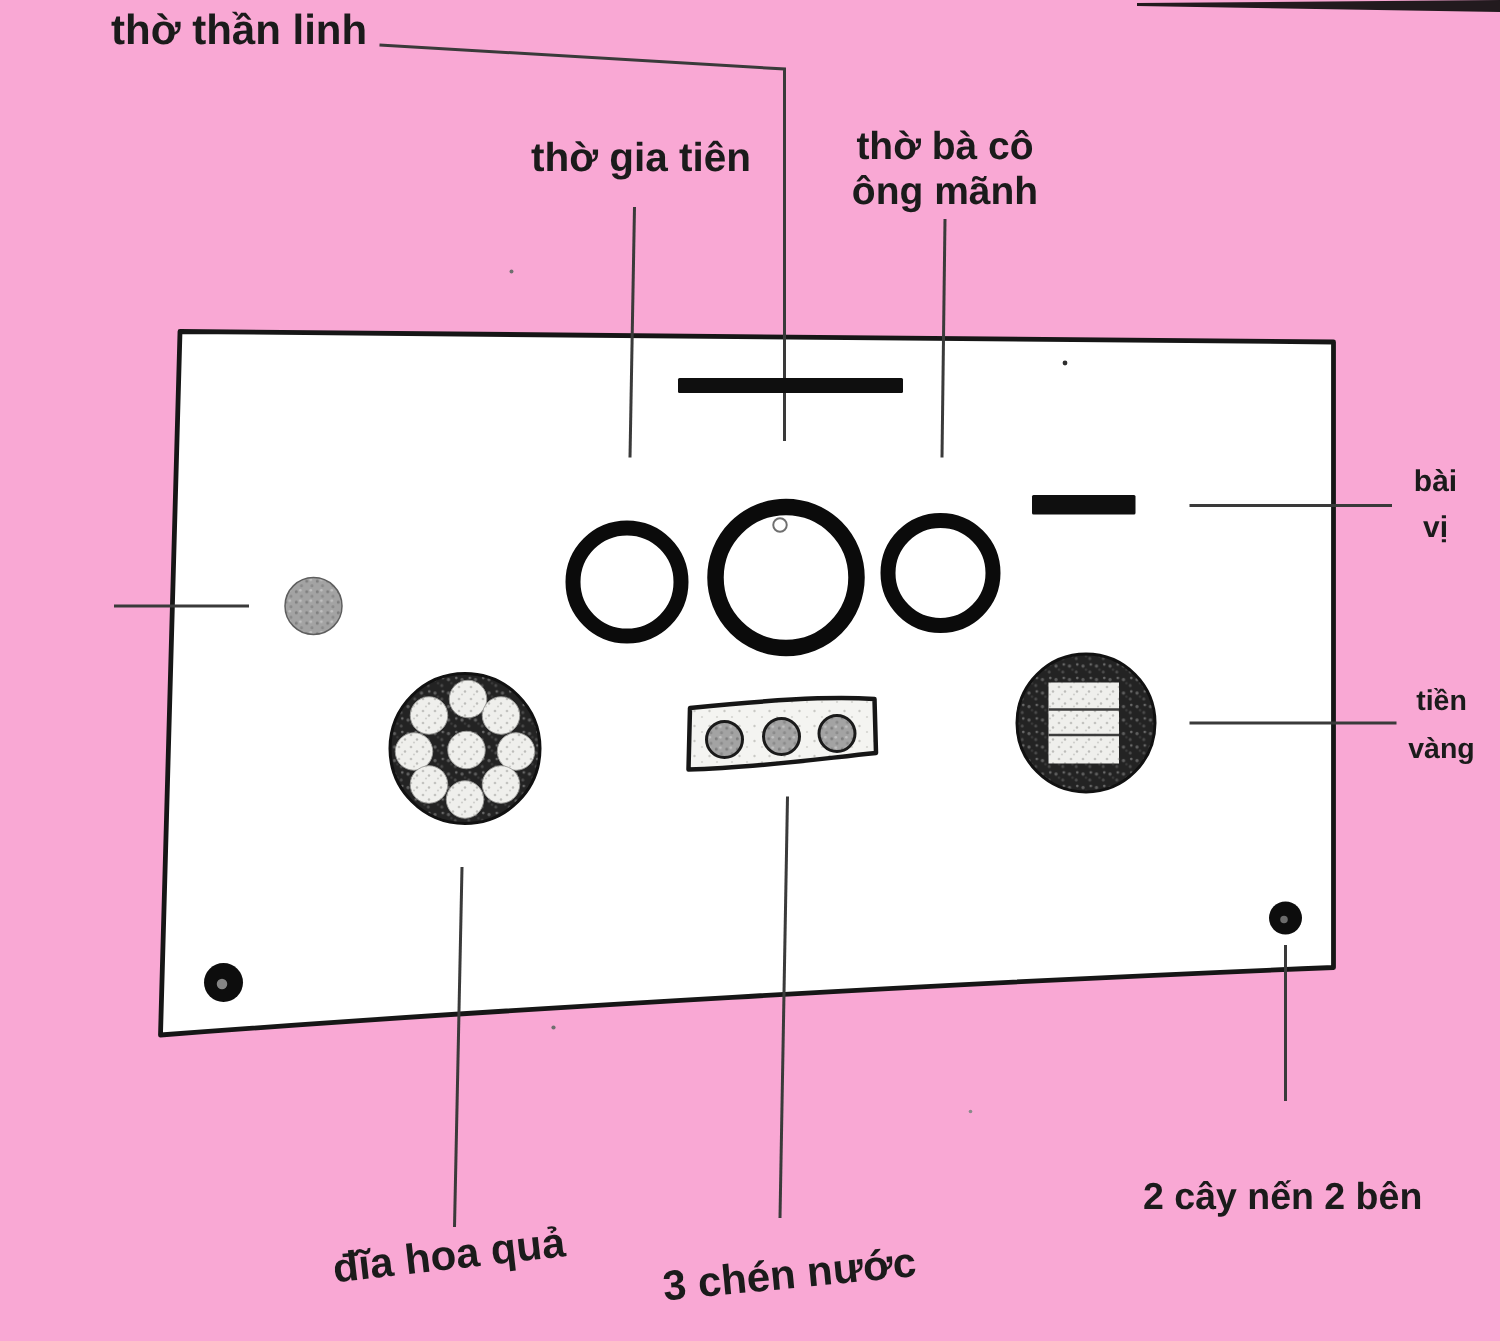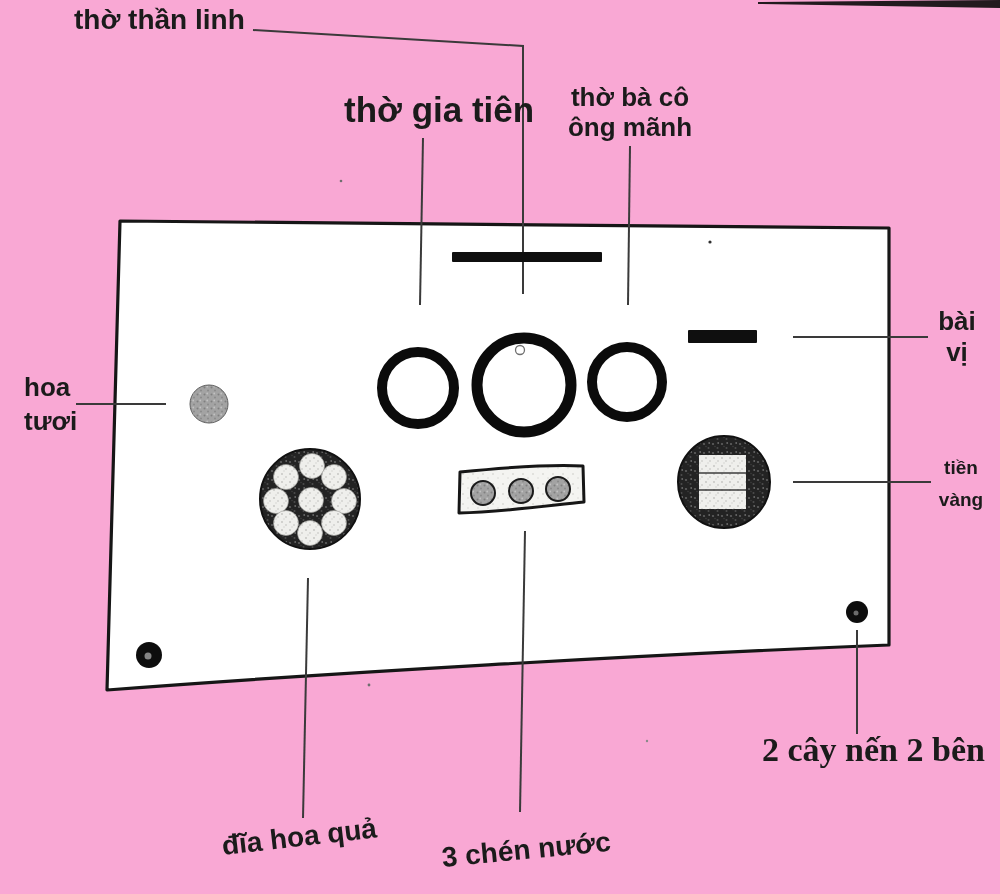--- a/index.html
+++ b/index.html
@@ -7,28 +7,28 @@
     position:relative;width:1000px;height:894px;background:#f9a8d4;overflow:hidden;
     font-family:"Liberation Sans", sans-serif;color:#1b1b1b;
   }
   #drawing{position:absolute;left:0;top:0;}
   .lbl{
     position:absolute;font-weight:bold;color:#1b1b1b;white-space:pre-line;
     -webkit-font-smoothing:antialiased;
   }
   .lbl.center{text-align:center;}
   #lbl-than-linh{left:74px;top:4px;font-size:28px;}
-  #lbl-gia-tien{left:344px;top:90px;font-size:35px;text-align:right;}
+  #lbl-gia-tien{left:354px;top:90px;font-size:27px;text-align:right;}
   #lbl-ba-co{left:563px;top:82px;width:134px;font-size:26px;line-height:30px;text-align:center;}
   #lbl-hoa-tuoi{left:24px;top:370px;font-size:26px;line-height:34px;}
-  #lbl-bai-vi{left:922px;top:306px;width:70px;font-size:26px;line-height:31px;}
+  #lbl-bai-vi{left:922px;top:306px;width:70px;font-size:20px;line-height:31px;}
   #lbl-tien-vang{left:925px;top:452px;width:72px;font-size:19px;line-height:32px;}
   #lbl-dia-hoa-qua{left:222px;top:830px;font-size:28px;transform:rotate(-6.5deg);transform-origin:left center;}
   #lbl-chen-nuoc{left:442px;top:842px;font-size:28px;transform:rotate(-5.5deg);transform-origin:left center;}
-  #lbl-cay-nen{left:762px;top:731px;font-size:34px;font-family:Liberation Serif, serif;}
+  #lbl-cay-nen{left:762px;top:784px;font-size:25px;}
 </style>
 </head>
 <body>
 
 <div id="stage">
 
   <svg id="drawing" width="1000" height="894" viewBox="0 0 1000 894">
     <defs>
       <pattern id="patDark" width="9" height="9" patternUnits="userSpaceOnUse">
         <rect width="9" height="9" fill="#232323"></rect>
@@ -126,22 +126,20 @@
       <circle cx="710" cy="242" r="1.6" fill="#2f2f2f"></circle>
       <circle cx="369" cy="685" r="1.4"></circle>
       <circle cx="647" cy="741" r="1.2" fill="#8a8a8a"></circle>
     </g>
   </svg>
 
   <div class="lbl" id="lbl-than-linh">thờ thần linh</div>
   <div class="lbl" id="lbl-gia-tien">thờ gia tiên</div>
   <div class="lbl center" id="lbl-ba-co">thờ bà cô
 ông mãnh</div>
-  <div class="lbl" id="lbl-hoa-tuoi">hoa
-tươi</div>
   <div class="lbl center" id="lbl-bai-vi">bài
 vị</div>
   <div class="lbl center" id="lbl-tien-vang">tiền
 vàng</div>
   <div class="lbl" id="lbl-dia-hoa-qua">đĩa hoa quả</div>
   <div class="lbl" id="lbl-chen-nuoc">3 chén nước</div>
   <div class="lbl" id="lbl-cay-nen">2 cây nến 2 bên</div>
 
 </div>
 

